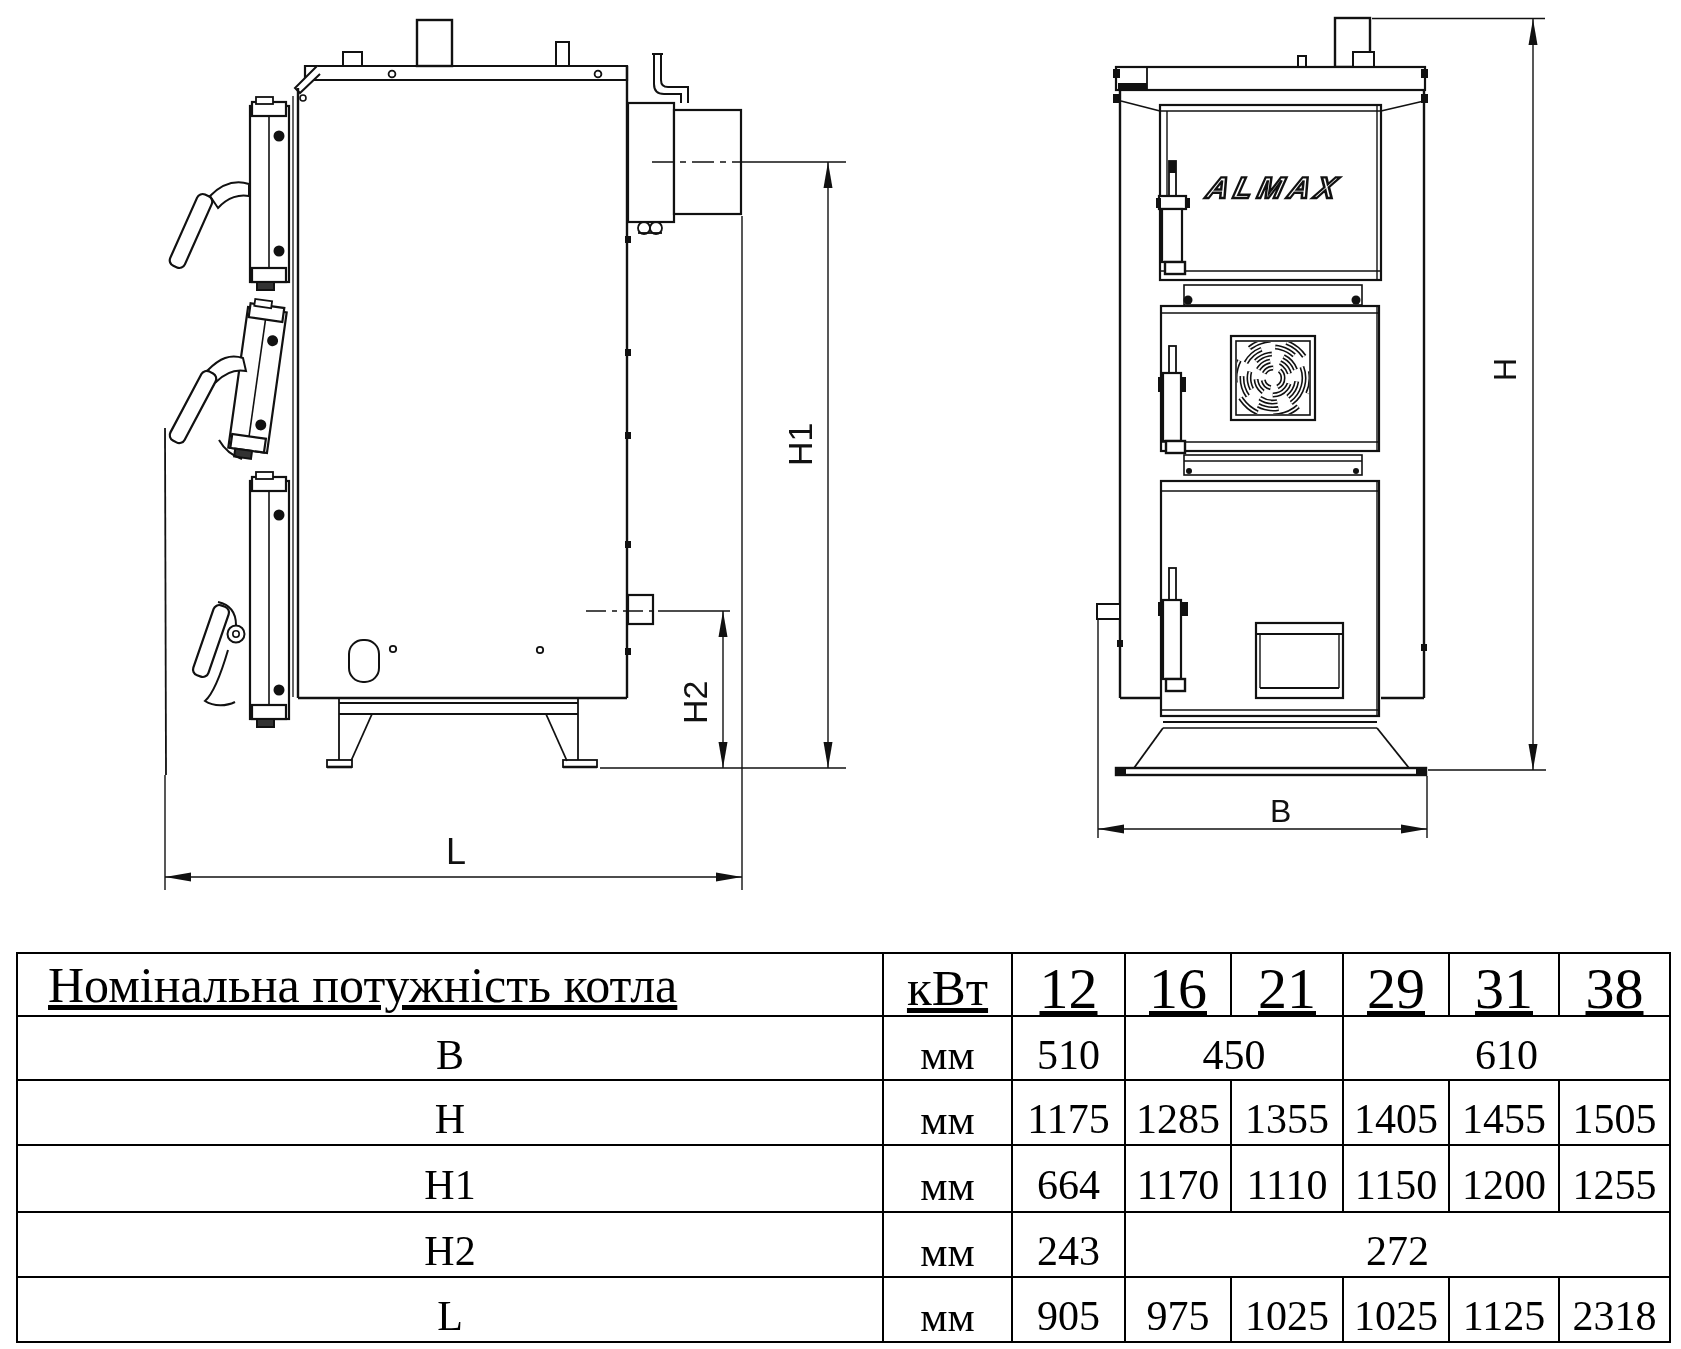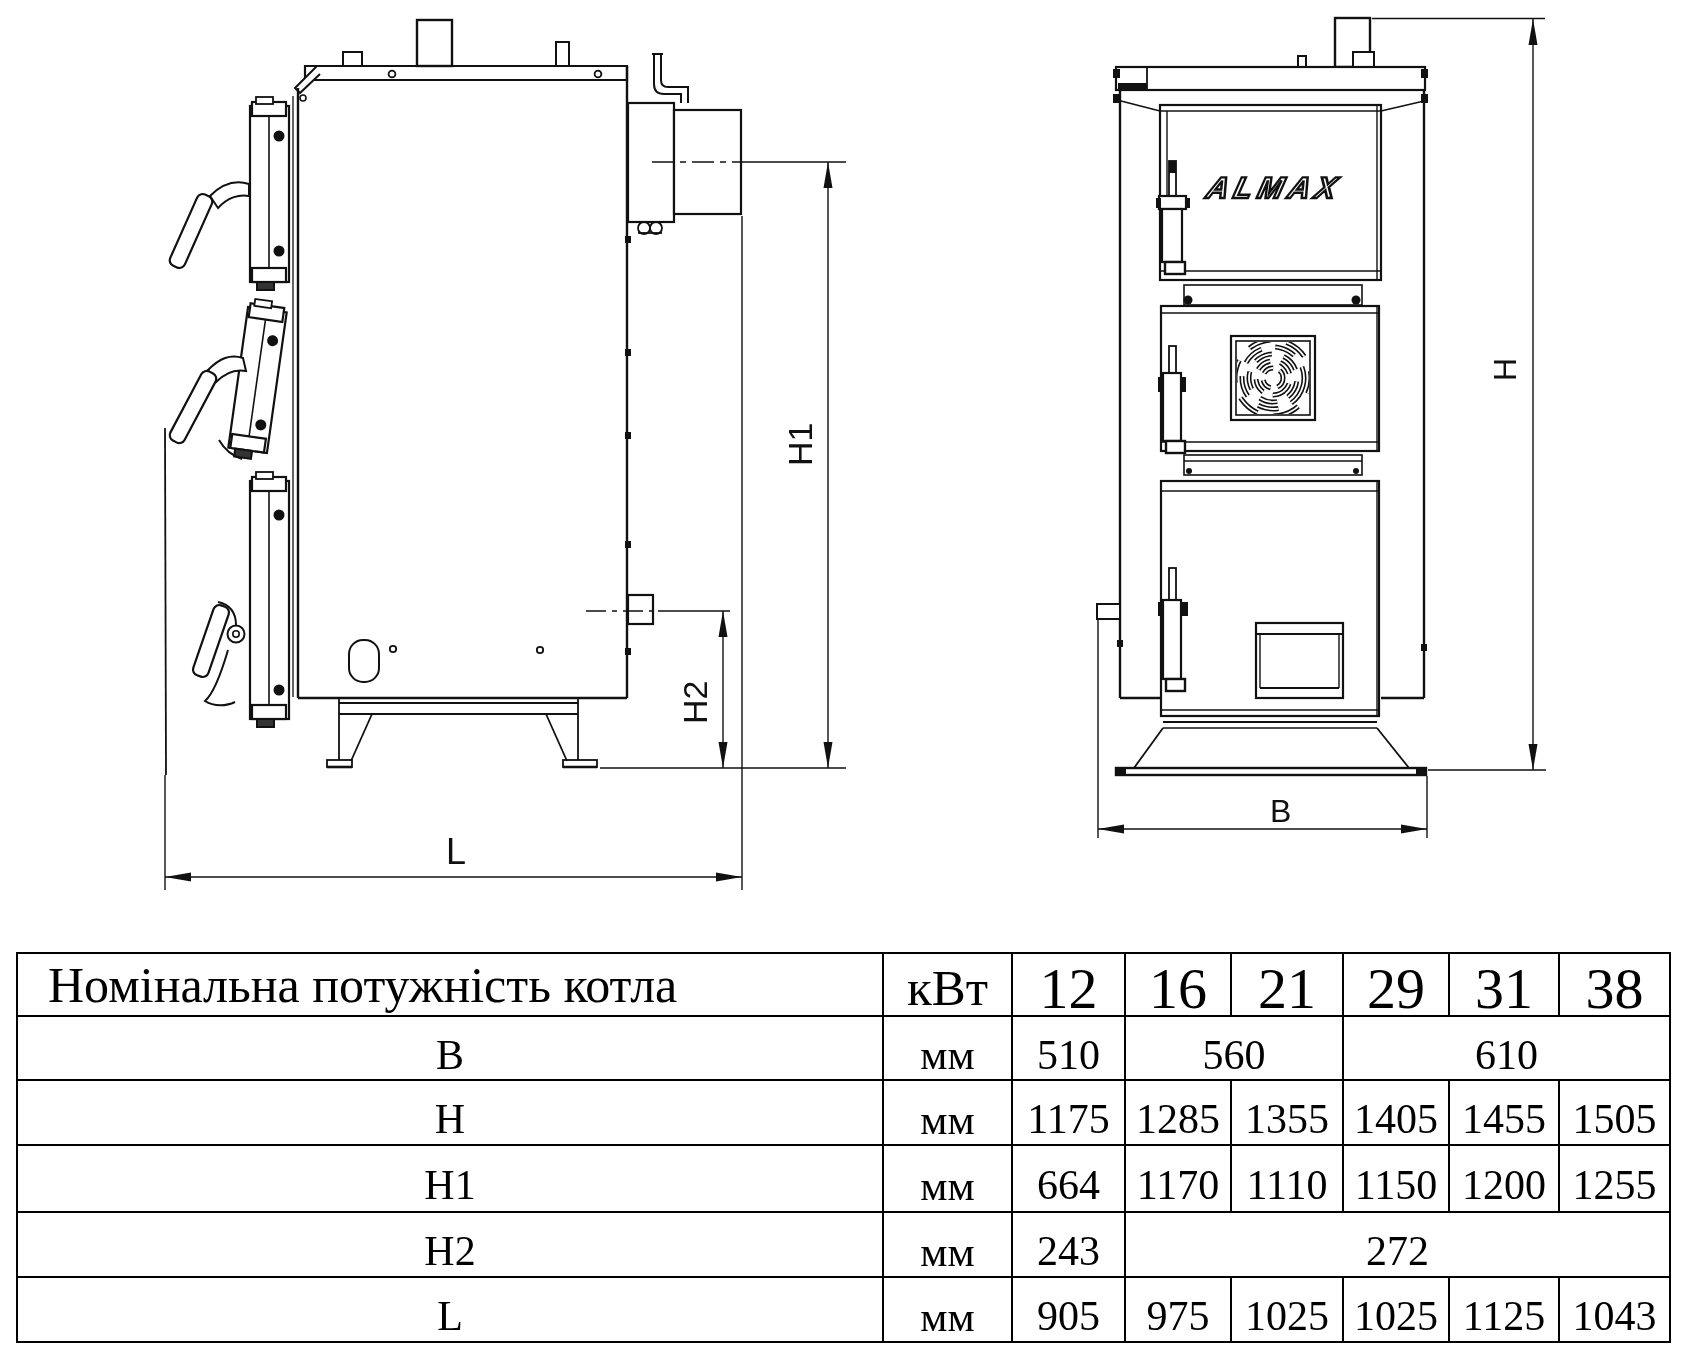--- a/index.html
+++ b/index.html
@@ -1,21 +1,21 @@
 <!DOCTYPE html>
 <html><head>
 <meta charset="utf-8">
 <style>
 html,body{margin:0;padding:0;background:#fff;}
 body{width:1681px;height:1349px;position:relative;font-family:"Liberation Serif",serif;}
 svg{position:absolute;top:0;left:0;}
 table{border-collapse:collapse;table-layout:fixed;position:absolute;left:16px;top:952px;}
 td{border:2px solid #000;text-align:center;vertical-align:middle;padding:0;overflow:hidden;white-space:nowrap;line-height:1;}
 tr.d td{padding-top:13px;}
-tr.hd td{padding-top:8px;line-height:0.88;}
+tr.hd td{padding-top:8px;line-height:0.88;text-decoration:underline;}
 </style>
 </head>
 <body>
 <svg width="1681" height="950" viewBox="0 0 1681 950" fill="none" stroke="#111" stroke-width="2.2">
 
 <g>
 <path d="M305,66 L627,66 L627,80 L305,80 Z" fill="#fff"></path>
 <path d="M317,66 L295,88 L300,93 L320,74" fill="#fff" stroke-width="2"></path>
 <circle cx="303" cy="98" r="3" stroke-width="1.6"></circle>
 </g>
@@ -390,21 +390,21 @@
 <td style="font-size:58px">21</td>
 <td style="font-size:58px">29</td>
 <td style="font-size:58px">31</td>
 <td style="font-size:58px">38</td>
 </tr>
 
 <tr class="d" style="height:64px;font-size:42px">
 <td>В</td>
 <td style="font-size:43px">мм</td>
 <td>510</td>
-<td colspan="2">560</td>
+<td colspan="2">450</td>
 <td colspan="3">610</td>
 </tr>
 
 <tr class="d" style="height:65px;font-size:42px">
 <td>Н</td>
 <td style="font-size:43px">мм</td>
 <td>1175</td>
 <td>1285</td>
 <td>1355</td>
 <td>1405</td>
@@ -431,16 +431,16 @@
 </tr>
 
 <tr class="d" style="height:65px;font-size:42px">
 <td>L</td>
 <td style="font-size:43px">мм</td>
 <td>905</td>
 <td>975</td>
 <td>1025</td>
 <td>1025</td>
 <td>1125</td>
-<td>1043</td>
+<td>2318</td>
 </tr>
 </tbody>
   </table>
 
 </body></html>

